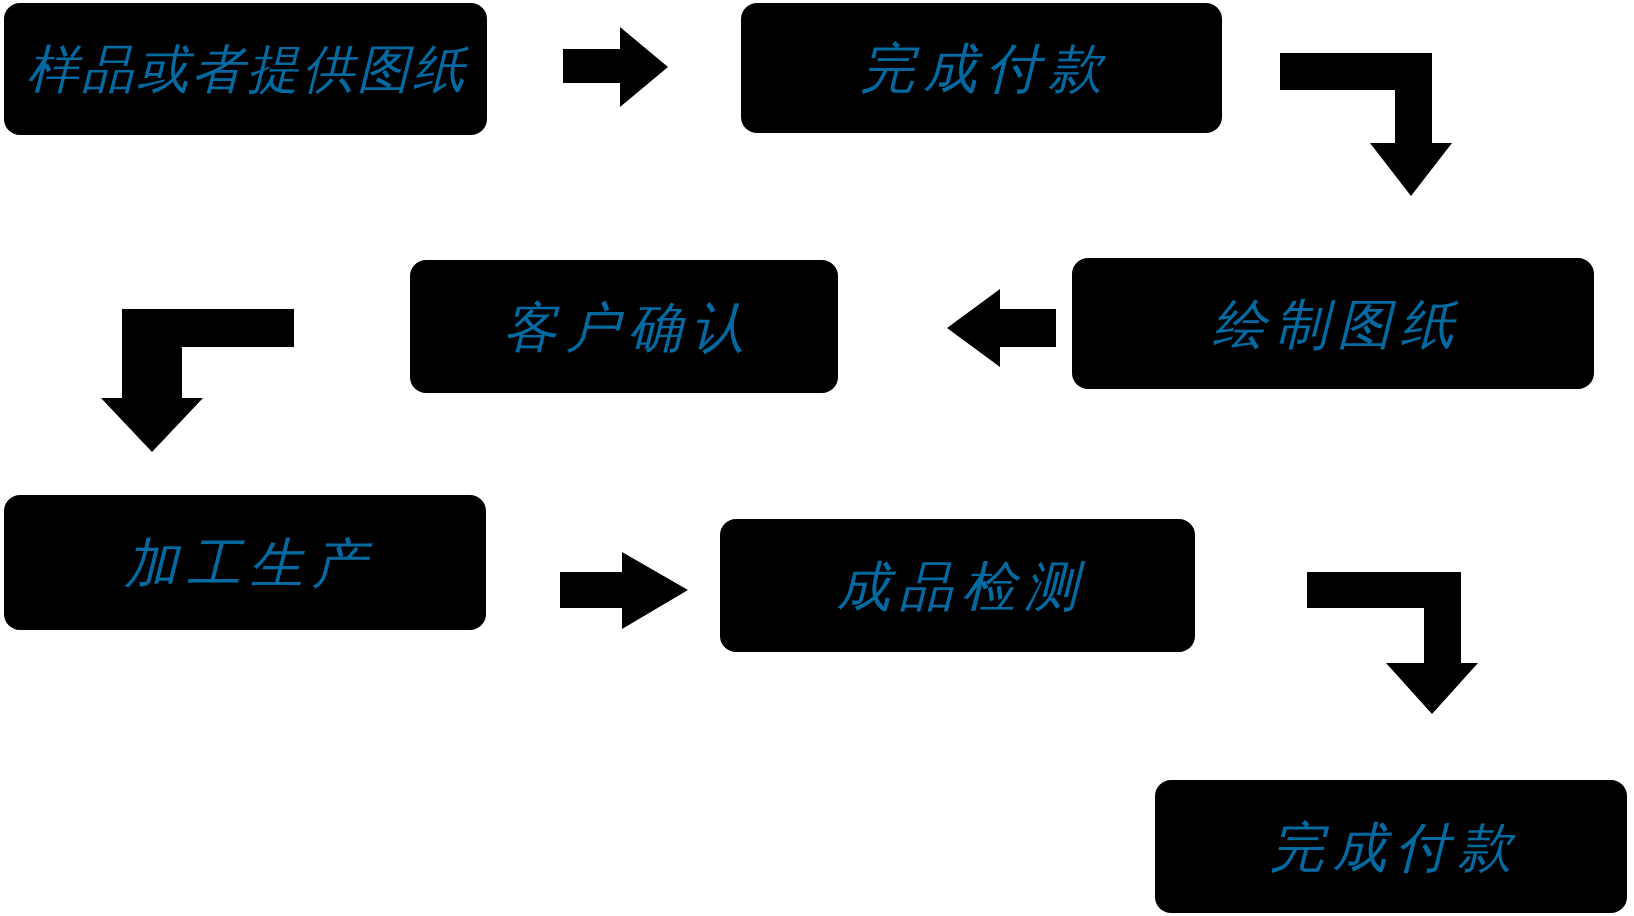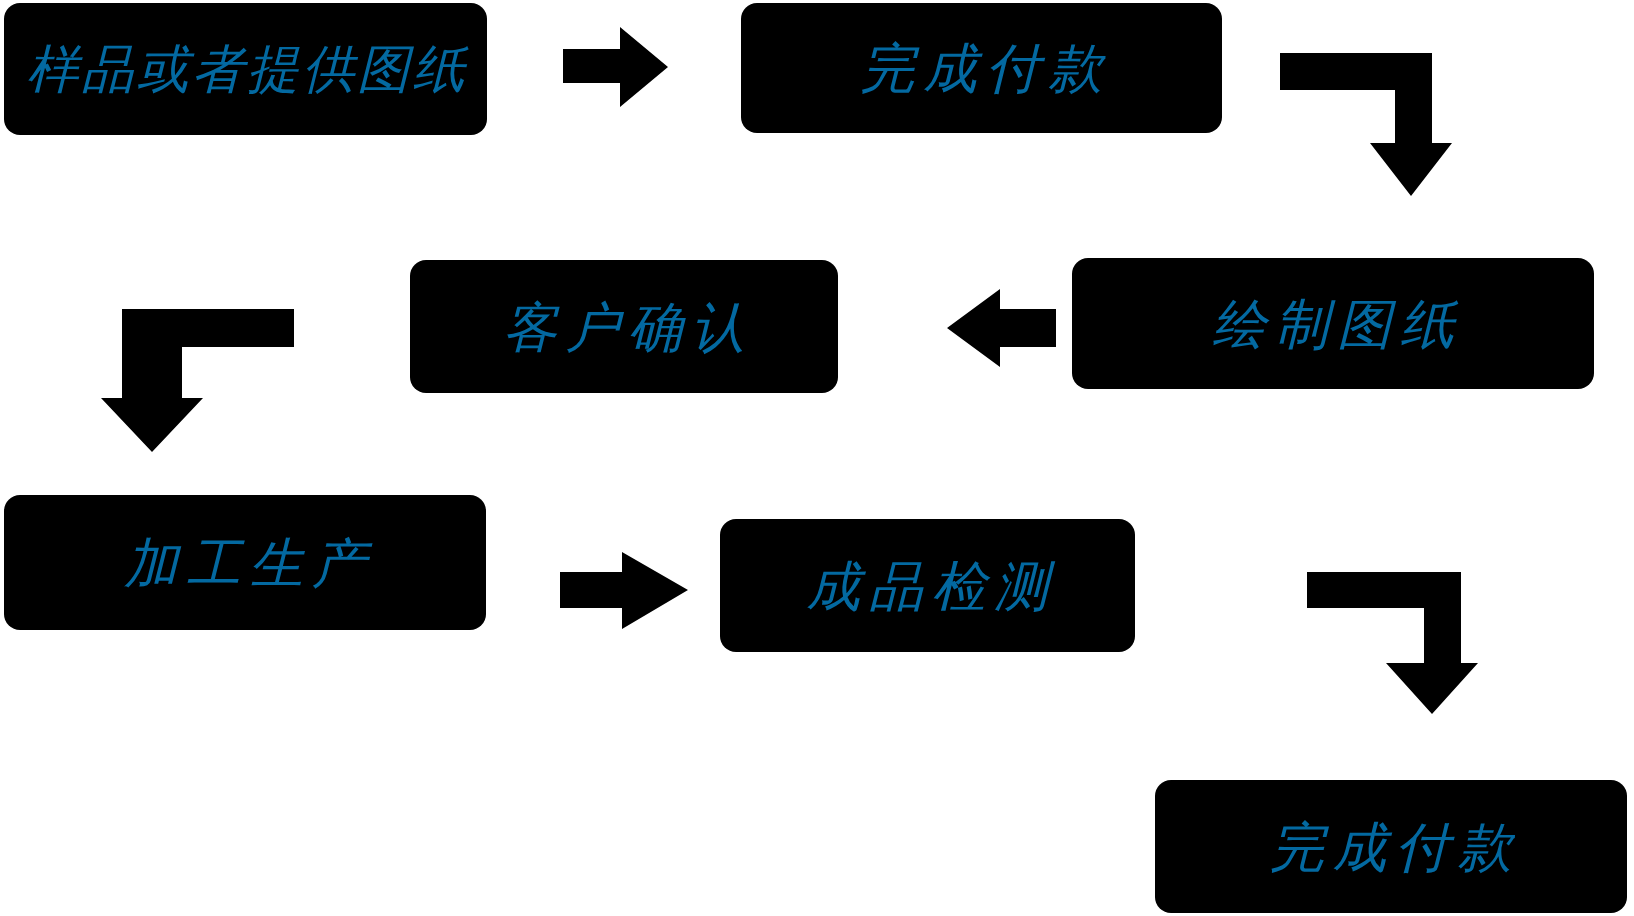--- a/index.html
+++ b/index.html
@@ -35,21 +35,21 @@
     font-size: 52px;
     letter-spacing: 0.06em;
     text-indent: 0.06em;
   }
   
   #node-sample      { left:   4px; top:   3px; width: 483px; height: 132px; }
   #node-payment     { left: 741px; top:   3px; width: 481px; height: 130px; }
   #node-draw        { left:1072px; top: 258px; width: 522px; height: 131px; }
   #node-confirm     { left: 410px; top: 260px; width: 428px; height: 133px; }
   #node-production  { left:   4px; top: 495px; width: 482px; height: 135px; }
-  #node-inspection  { left: 720px; top: 519px; width: 415px; height: 133px; }
+  #node-inspection  { left: 720px; top: 519px; width: 475px; height: 133px; }
   #node-shipment    { left:1155px; top: 780px; width: 472px; height: 133px; }
 
   .arrows-layer {
     position: absolute;
     left: 0; top: 0;
     width: 1634px;
     height: 916px;
     pointer-events: none;
   }
   .arrow { fill: #000000; stroke: none; }

